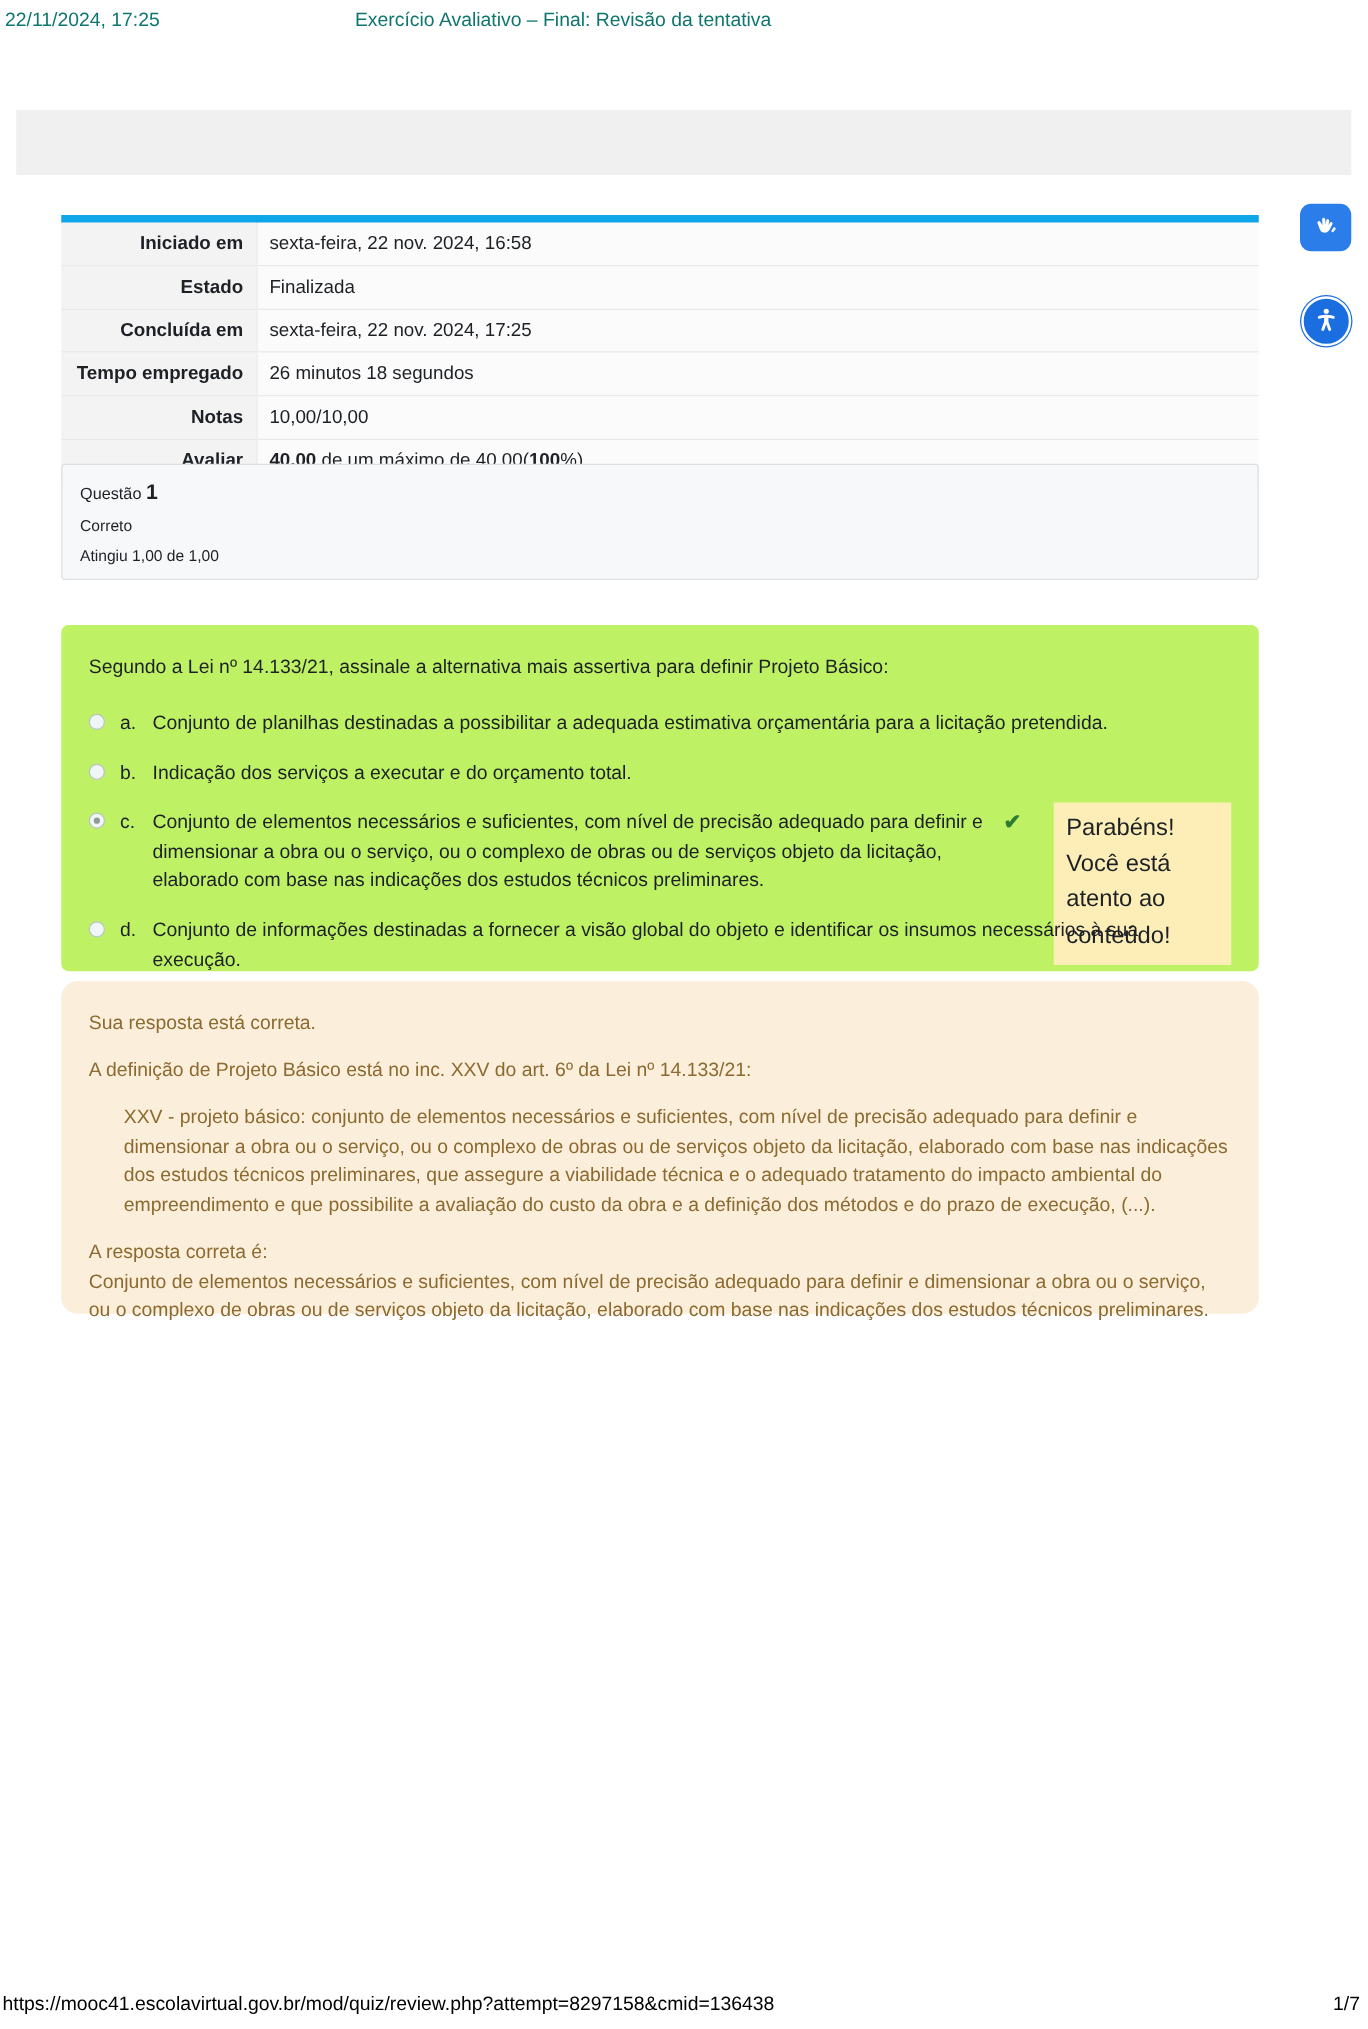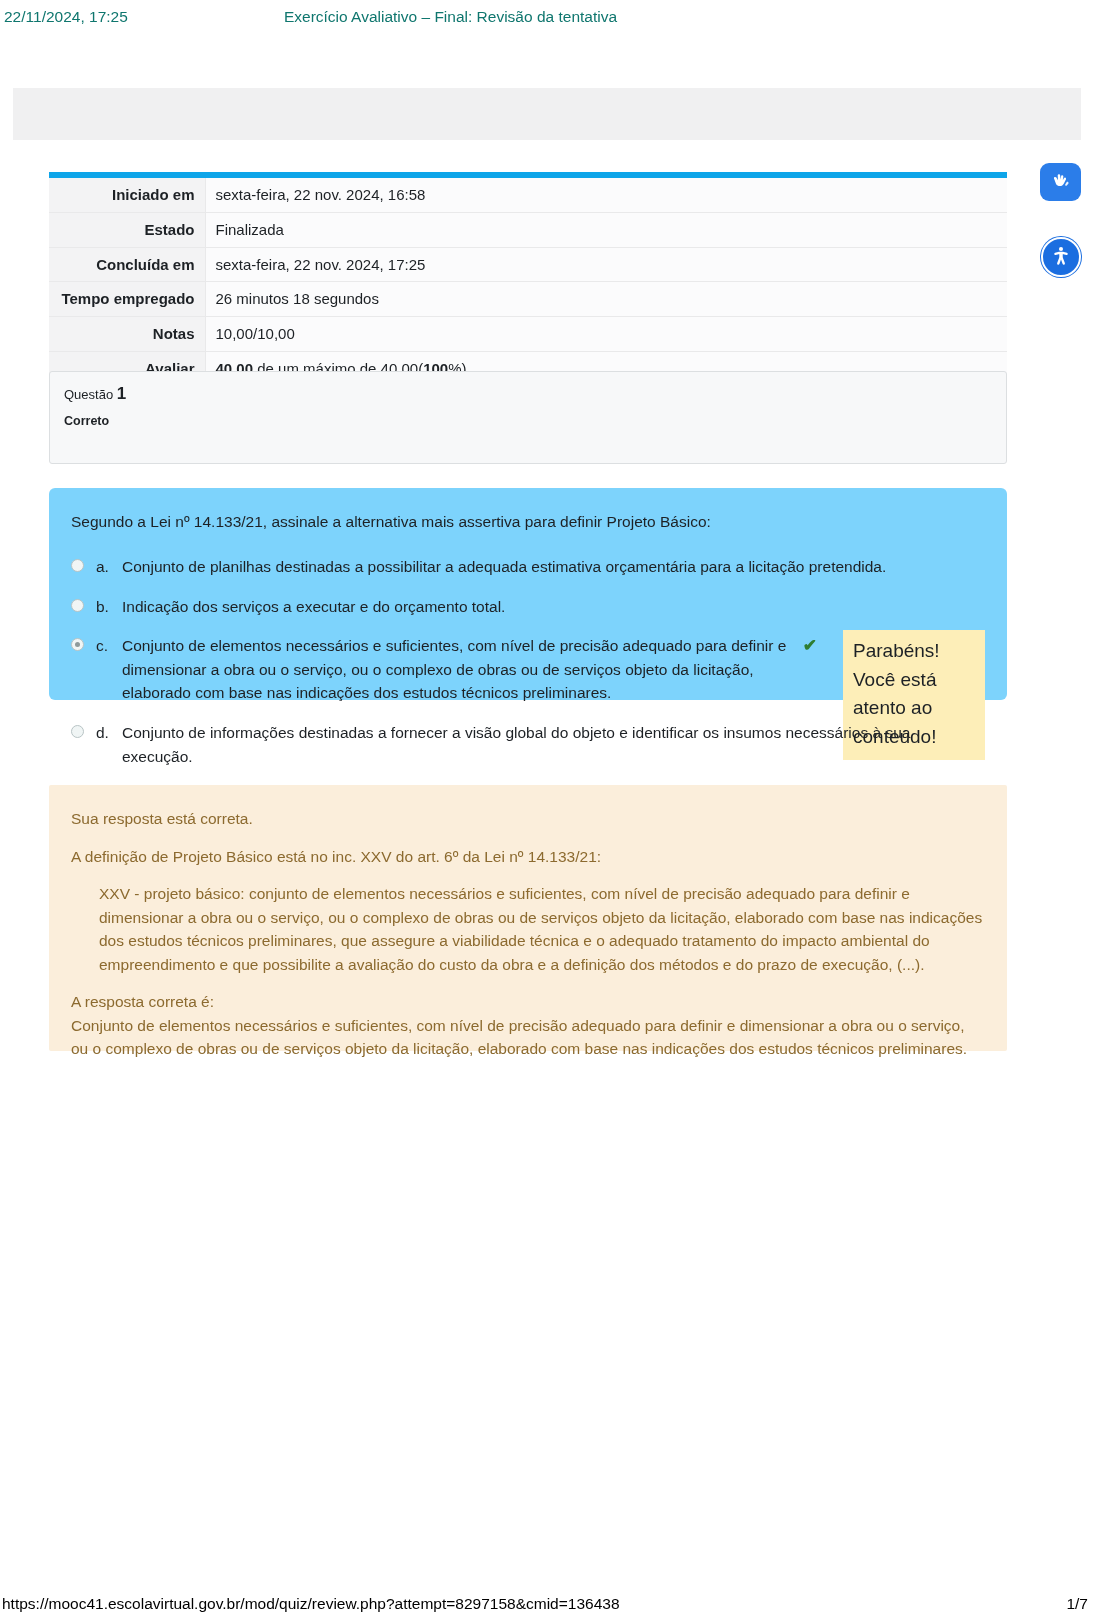--- a/index.html
+++ b/index.html
@@ -102,34 +102,33 @@
   .qinfo .q-no {
     font-size: 13px;
     color: #1d2125;
     margin-bottom: 10px;
   }
   .qinfo .q-no b { font-size: 17px; font-weight: bold; }
   .qinfo .q-state {
     font-size: 12.5px;
     color: #1d2125;
     margin-bottom: 10px;
-    font-weight: bold;
   }
   .qinfo .q-mark {
     font-size: 12.5px;
     color: #1d2125;
   }
 
   
   .qbody {
     position: absolute;
-    top: 488px; left: 49px;
+    top: 500px; left: 49px;
     width: 958px;
-    height: 212px;
-    background: #7dd3fc;
+    height: 277px;
+    background: #bef264;
     border-radius: 6px;
     padding: 22px 22px 18px 22px;
   }
   .qtext {
     font-size: 15.5px;
     color: #1d2125;
     line-height: 1.5;
     margin-bottom: 22px;
   }
 
@@ -192,21 +191,21 @@
     padding: 7px 10px 9px 10px;
   }
 
   
   .feedback {
     position: absolute;
     top: 785px; left: 49px;
     width: 958px;
     height: 266px;
     background: #fbeedb;
-    border-radius: 2px;
+    border-radius: 13px;
     padding: 22px 22px 20px 22px;
     color: #8c6a2f;
     font-size: 15.5px;
     line-height: 1.52;
   }
   .feedback p { margin-bottom: 14px; }
   .feedback .quote {
     margin-left: 28px;
     margin-bottom: 14px;
   }
@@ -276,20 +275,21 @@
     </tr>
   </tbody>
 </table>
 
 <div class="qinfo">
   <div class="q-no">
     <span>Questão</span>
     <b>1</b>
   </div>
   <div class="q-state">Correto</div>
+  <div class="q-mark">Atingiu 1,00 de 1,00</div>
 </div>
 
 <div class="qbody">
   <div class="qtext">Segundo a Lei nº 14.133/21, assinale a alternativa mais assertiva para definir Projeto Básico:</div>
 
   <div class="answers">
 
     <div class="answer-row">
       <span class="radio"></span>
       <span class="ans-letter">a.</span>

